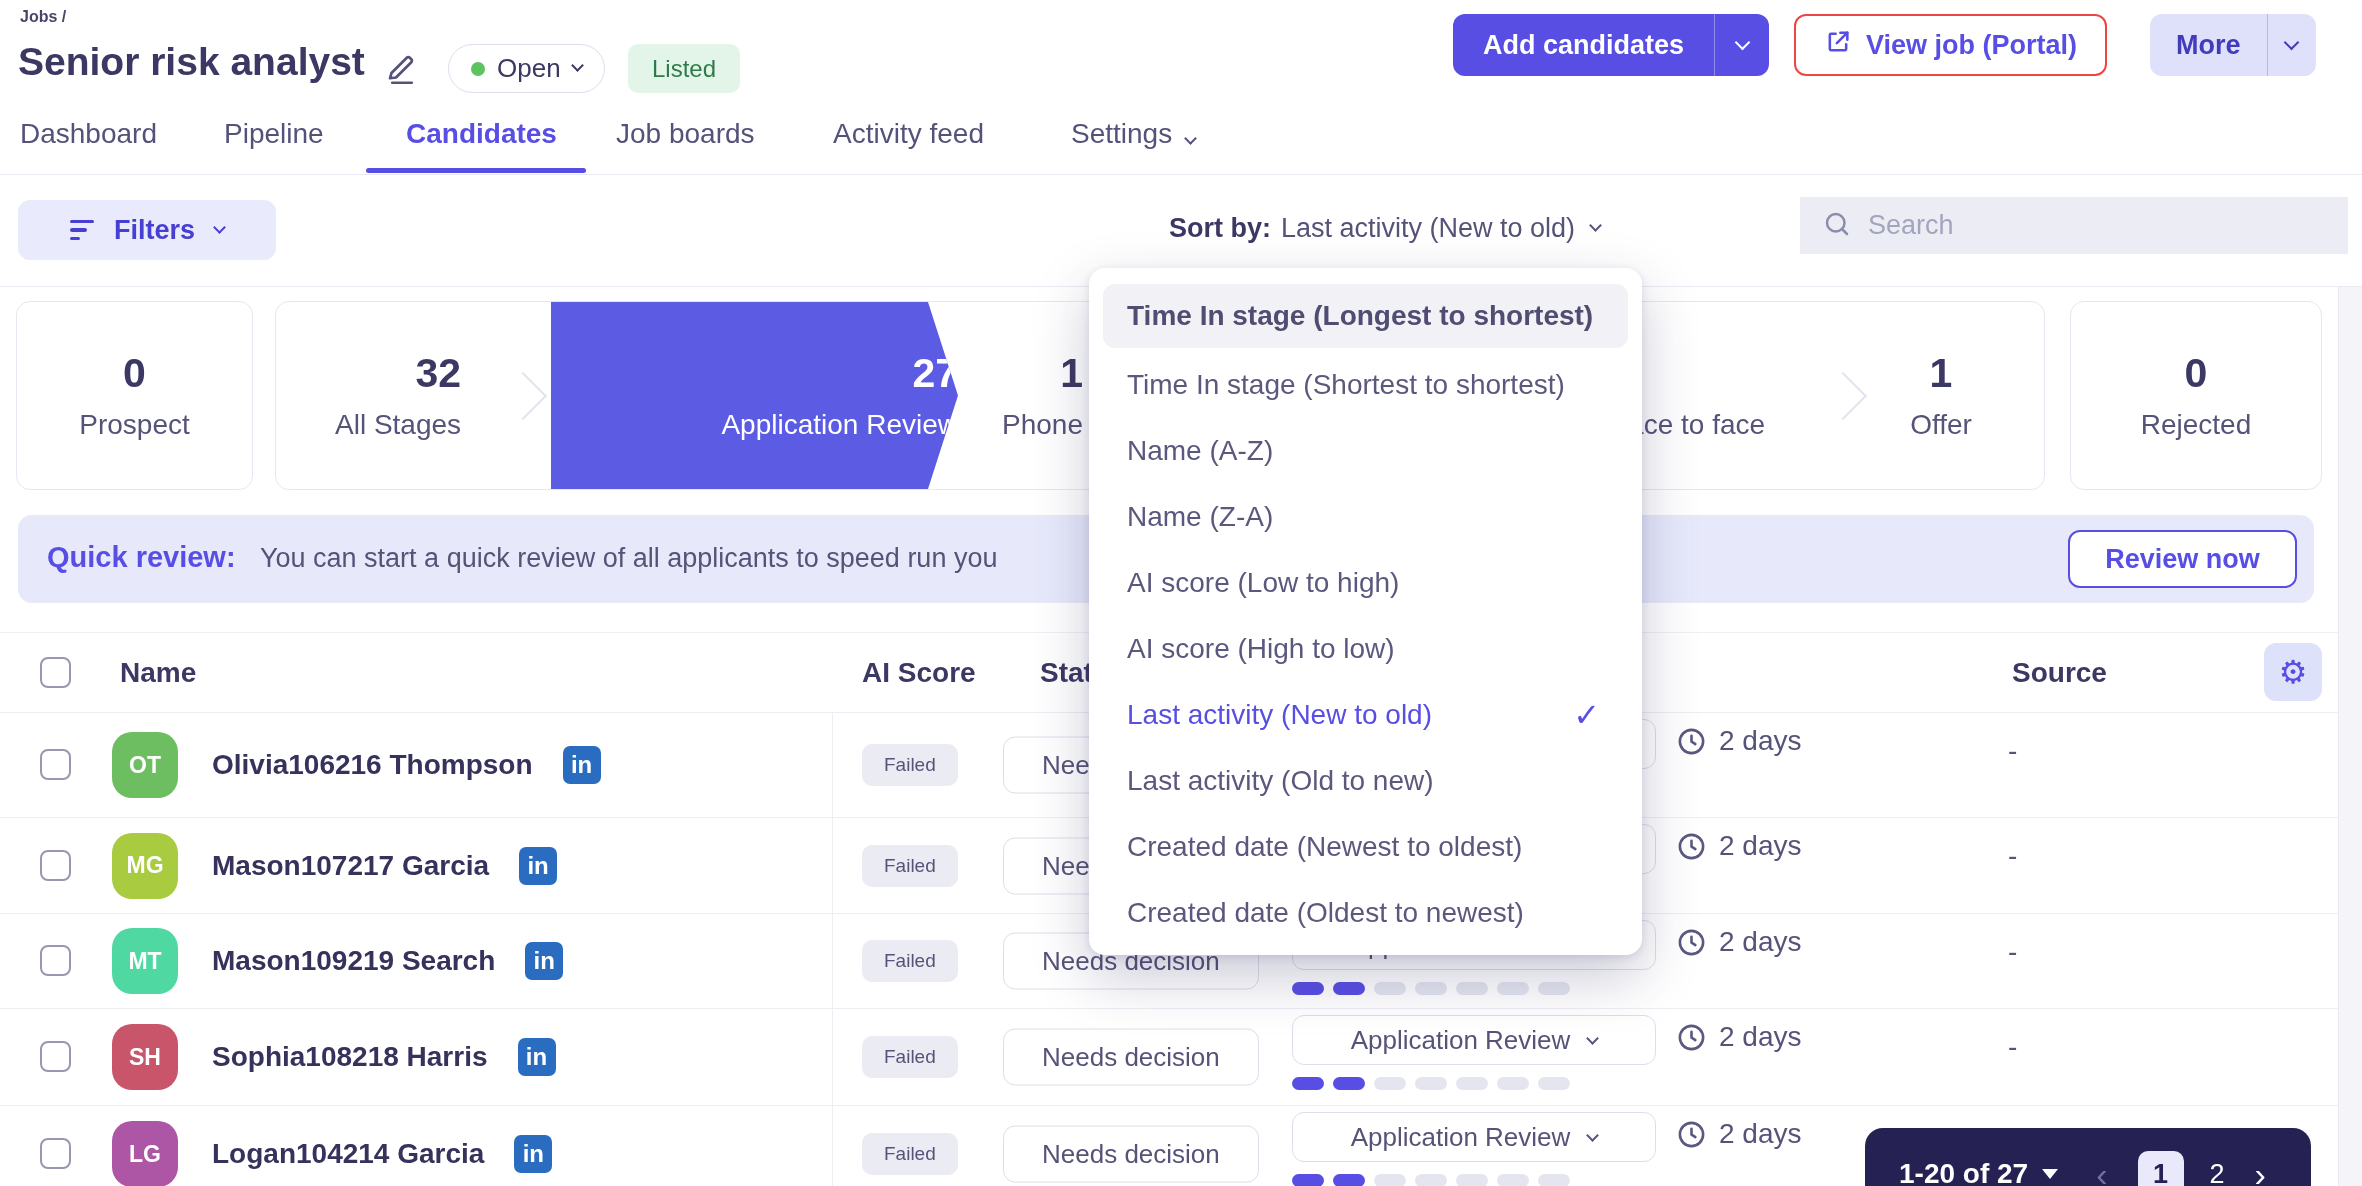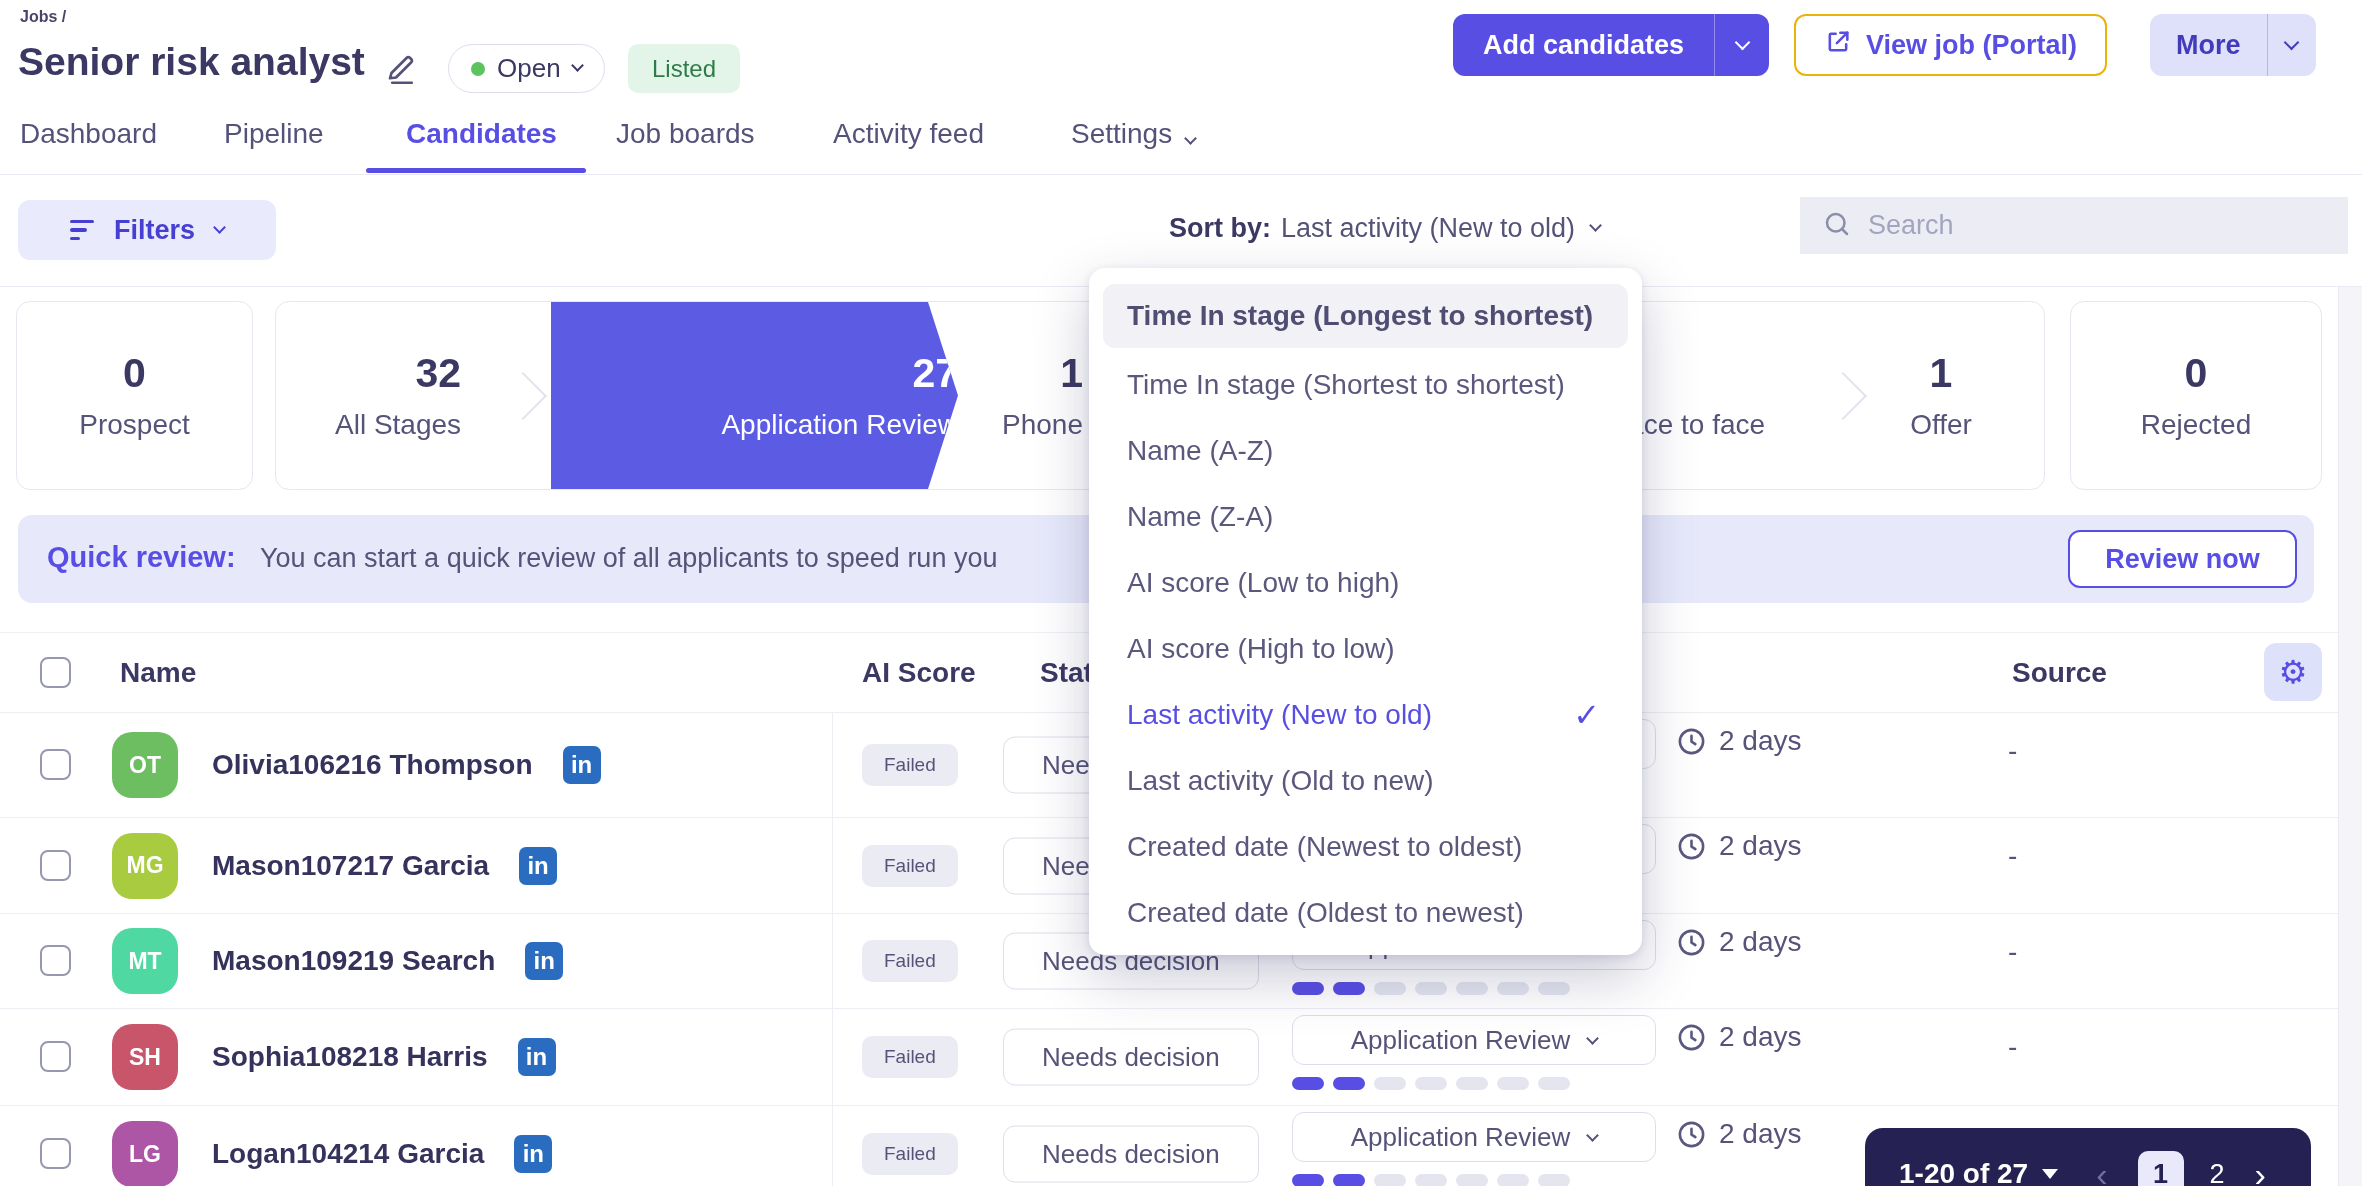--- a/index.html
+++ b/index.html
@@ -17,21 +17,21 @@
   .dot { width:14px; height:14px; border-radius:50%; background:#5cc35f; }
   .listed { left:628px; top:44px; height:49px; border-radius:10px; background:#e3f5e8; color:#2e7b49;
     display:flex; align-items:center; padding:0 24px; font-size:24px; }
   .chv { display:inline-block; width:11px; height:11px; border-right:2.5px solid currentColor;
     border-bottom:2.5px solid currentColor; transform:rotate(45deg); margin-top:-6px; }
   .btn-add { left:1453px; top:14px; height:62px; background:#584ee4; border-radius:12px; color:#fff;
     display:flex; align-items:center; font-size:27px; font-weight:700; }
   .btn-add .lbl { padding:0 30px; }
   .btn-add .div { width:1px; height:62px; background:rgba(255,255,255,.35); }
   .btn-add .cw { width:54px; display:flex; justify-content:center; align-items:center; }
-  .btn-view { left:1794px; top:14px; height:62px; border:2px solid #eab308; border-radius:12px; background:#fff;
+  .btn-view { left:1794px; top:14px; height:62px; border:2px solid #ef4444; border-radius:12px; background:#fff;
     color:#584ee4; display:flex; align-items:center; gap:14px; padding:0 28px; font-size:27px; font-weight:700; }
   .btn-more { left:2150px; top:14px; height:62px; background:#dfe0f9; border-radius:12px; color:#423bba;
     display:flex; align-items:center; font-size:27px; font-weight:700; }
   .btn-more .lbl { padding:0 26px; }
   .btn-more .div { width:1px; height:62px; background:rgba(88,78,228,.3); }
   .btn-more .cw { width:48px; display:flex; justify-content:center; align-items:center; }
 
   
   .tab { top:118px; font-size:28px; color:#55527a; cursor:pointer; }
   .tab.active { color:#584ee4; font-weight:700; }

